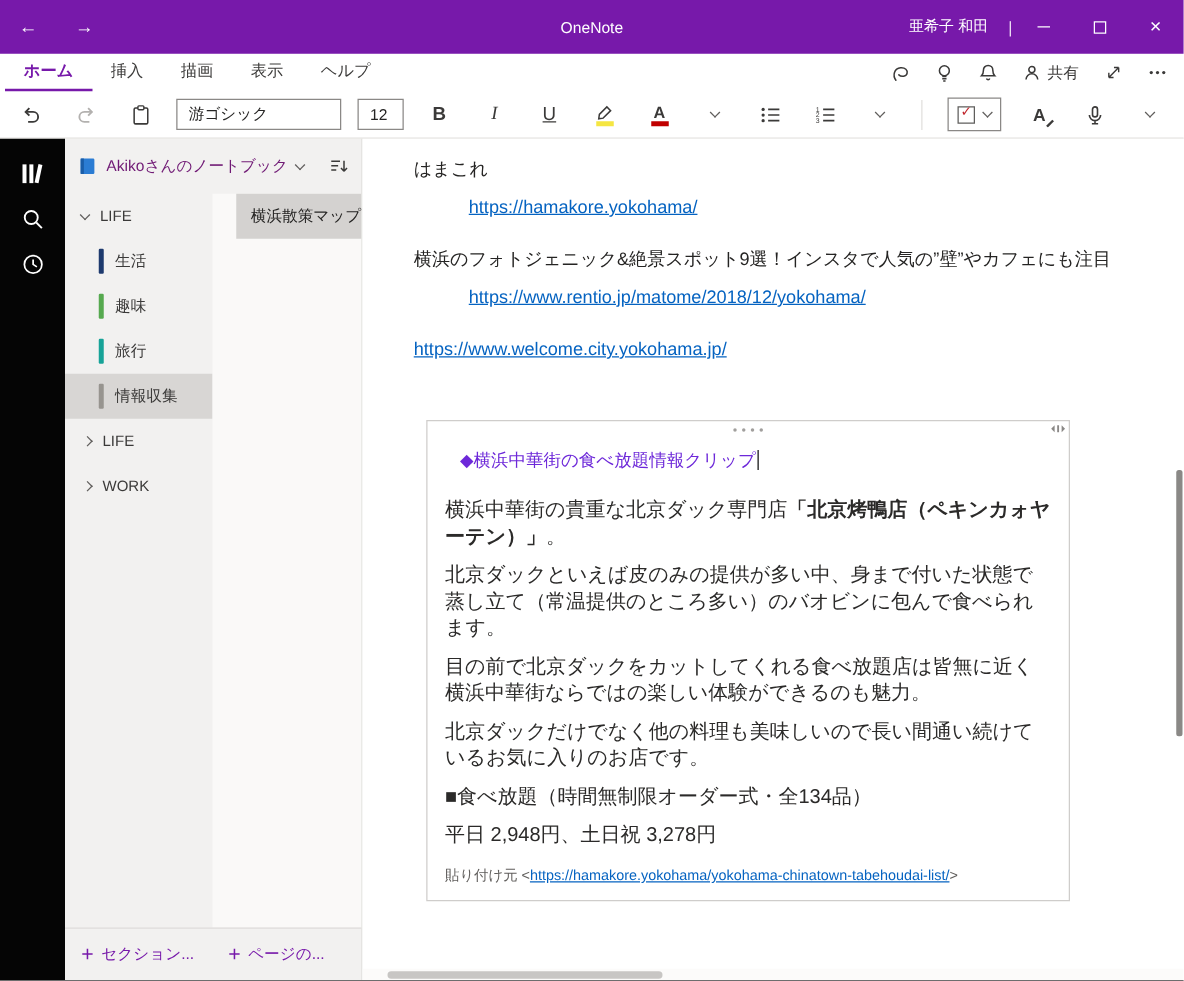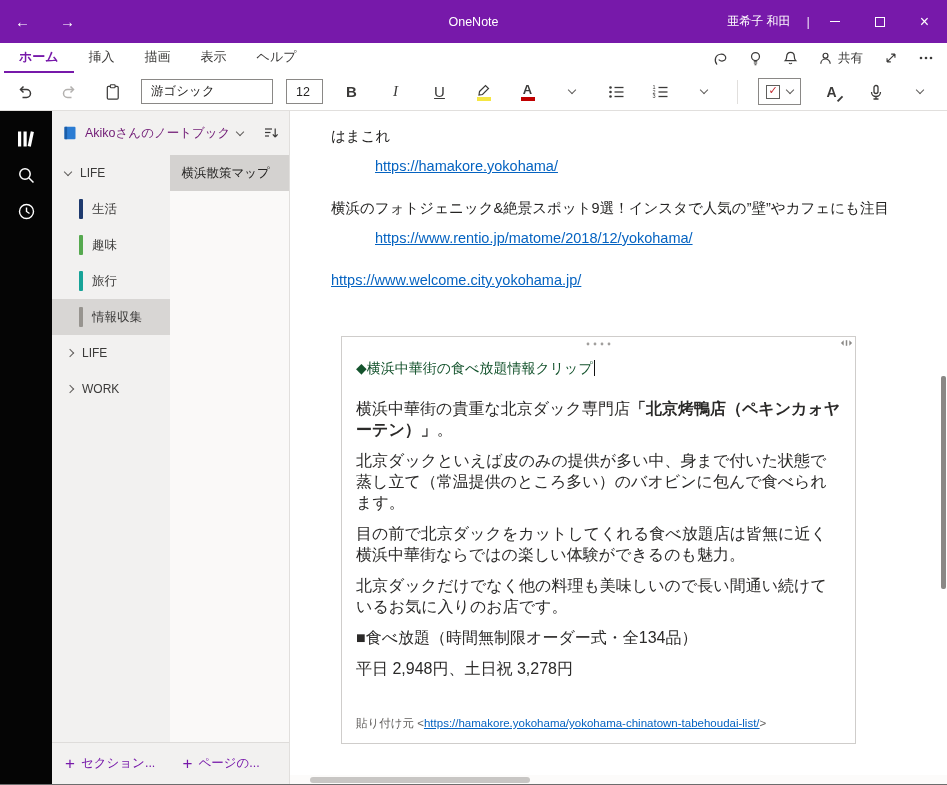--- a/index.html
+++ b/index.html
@@ -54,21 +54,21 @@
 
   .rail { width:52px; background:#050505; display:flex; flex-direction:column; align-items:center; padding-top:10px; }
   .rail-btn { width:52px; height:36px; display:flex; align-items:center; justify-content:center; }
 
   .sidebar { width:238px; background:#f2f1f0; display:flex; flex-direction:column; border-right:1px solid #e1dfdd; }
   .nb-header { height:44px; display:flex; align-items:center; gap:7px; padding:0 10px; }
   .nb-title { font-size:12.5px; color:#701a75; white-space:nowrap; overflow:hidden; }
   .nb-sort { margin-left:auto; }
   .panes { flex:1; display:flex; min-height:0; }
   .sections-col { width:118px; display:flex; flex-direction:column; }
-  .pages-col { width:120px; background:#faf9f8; display:flex; flex-direction:column; }
+  .pages-col { width:120px; background:#faf9f8; display:flex; flex-direction:column;align-items:flex-end; }
   .sec-row { height:36px; display:flex; align-items:center; gap:9px; padding-left:13px; font-size:12px; color:#3b3a39; }
   .sec-row.child { padding-left:27px; font-size:12.5px;align-items:center; }
   .sec-row.selected { background:#d8d6d4; }
   .sec-colorbar { width:4px; height:20px; border-radius:1px; flex:0 0 4px; }
   .page-item { height:36px; display:flex; align-items:center; padding-left:12px; font-size:12.5px; color:#252423; }
   .page-item.selected { background:#d4d2d0; }
   .sidebar-bottom { flex:0 0 42px; border-top:1px solid #dedcda; display:flex; }
   .addbtn { display:flex; align-items:center; gap:6px; color:#7719aa; font-size:12.5px; padding-left:13px; }
   .addbtn .plus { font-size:17px; font-weight:400; line-height:1; }
   .addbtn.addsec { width:118px; }
@@ -77,25 +77,25 @@
   
   .canvas { flex:1; background:#fff; position:relative; overflow:hidden; padding:14px 0 0 41px; }
   .cline { font-size:14.5px; line-height:22px; color:#252423; white-space:nowrap; }
   .cline a, .link { color:#0563c1; text-decoration:underline; }
   .mb-s { margin-bottom:8px; } .mb-m { margin-bottom:20px;margin-left:44px; } .mb-l { margin-bottom:45px; }
 
   .note-container { width:515px; margin-left:10px; border:1px solid #cfcdcb; background:#fff; }
   .nc-handle { height:13px; display:flex; align-items:center; justify-content:center; position:relative; }
   .nc-resize { position:absolute; right:2px; top:2px; }
   .nc-body { padding:4px 14px 12px 14px; }
-  .nc-title { font-size:14px; color:#14532d; margin:6px 0 20px 0; }
+  .nc-title { font-size:14px; color:#6d28d9; margin:6px 0 20px 12px; }
   .caret { display:inline-block; width:1px; height:16px; background:#111; vertical-align:-3px; margin-left:1px; }
   .nc-p { font-size:16px; line-height:21px; color:#2b2a29; margin-bottom:10px; }
   .nc-p b { font-weight:bold; }
-  .nc-src { font-size:11.5px; color:#605e5c; margin-top:37px; white-space:nowrap; }
+  .nc-src { font-size:11.5px; color:#605e5c; margin-top:14px; white-space:nowrap; }
   .nc-src a { color:#0563c1; text-decoration:underline; }
 
   .vscroll { position:absolute; right:1px; top:265px; width:5px; height:213px; background:#8a8886; border-radius:2px; }
   .hscroll-track { position:absolute; left:0; right:0; bottom:0; height:9px; background:#fcfbfa; }
   .hscroll-thumb { position:absolute; left:20px; bottom:1.5px; width:220px; height:6px; background:#c8c6c4; border-radius:3px; }
 
   svg { display:block; }
 </style>
 </head>
 <body>

